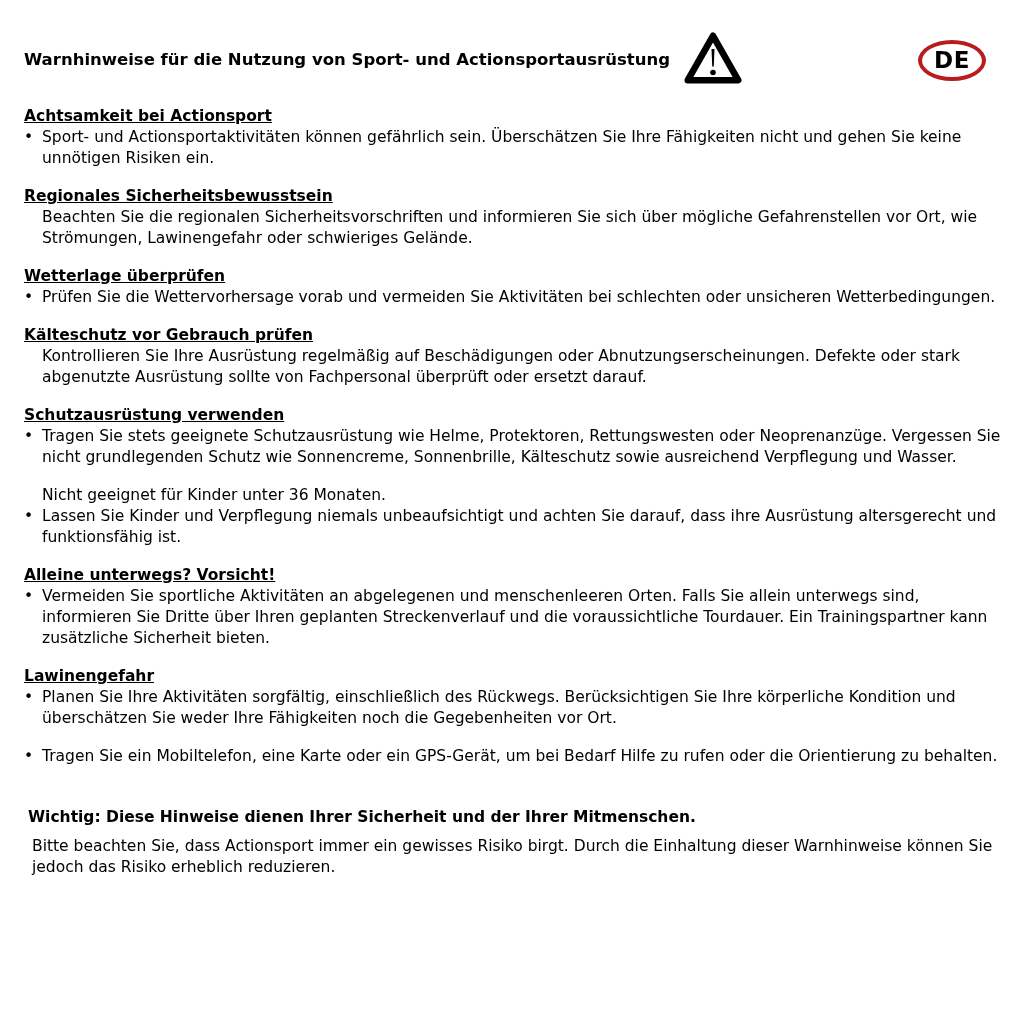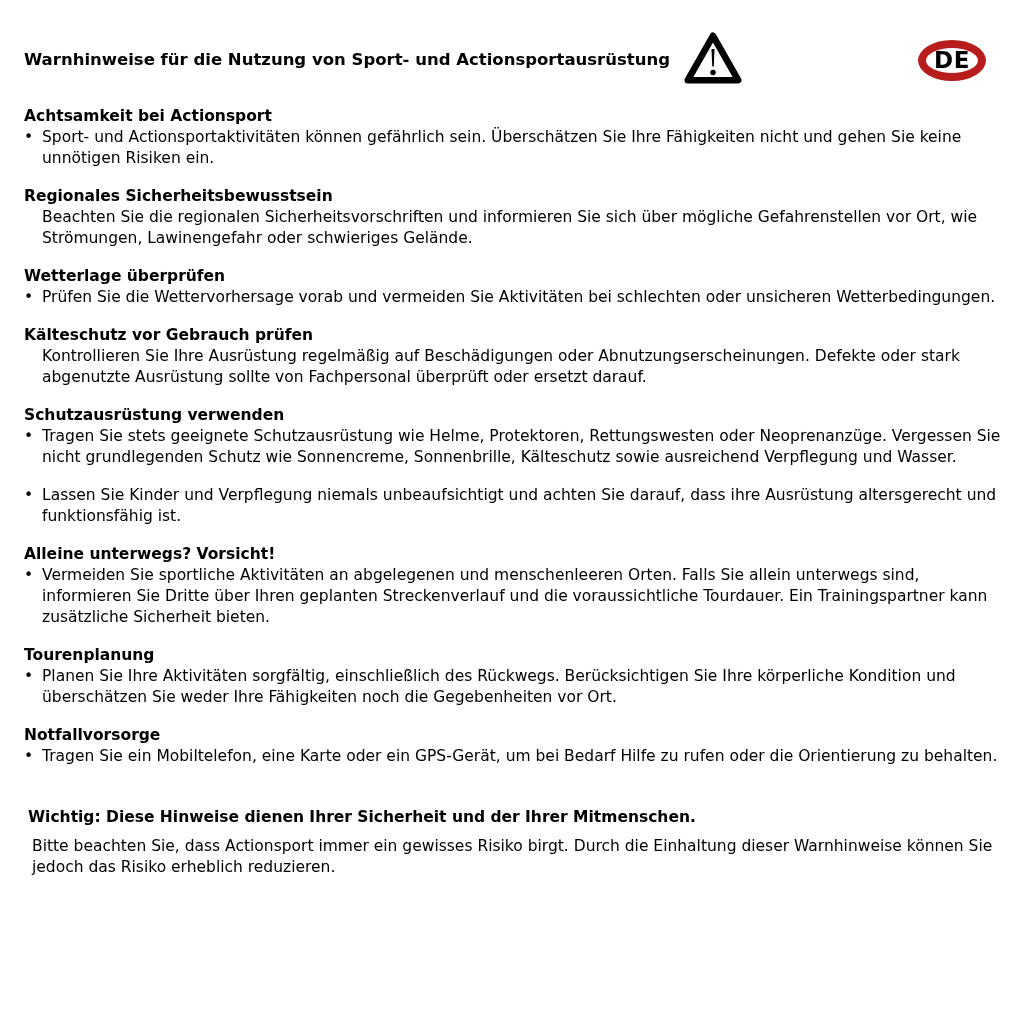--- a/index.html
+++ b/index.html
@@ -36,38 +36,39 @@
     margin-left: 13px;
     margin-top: -4px;
     flex: 0 0 auto;
     display: block;
   }
   .badge {
     margin-left: auto;
     margin-right: 16px;
     width: 68px;
     height: 41px;
-    border: 8px solid #b91c1c;
+    border: 4px solid #b91c1c;
     border-radius: 50%;
     display: flex;
     align-items: center;
     justify-content: center;
     font-weight: bold;
     font-size: 23px;
     letter-spacing: 0.5px;
     flex: 0 0 auto;
   }
   .sections { margin-top: 24px; }
   .section { margin-top: 17px; }
   .section:first-child { margin-top: 0; }
   .section h2 {
     font-size: 15.5px;
     font-weight: bold;
     margin: 0;
     line-height: 21px;
+    text-decoration: underline;
   }
   .item { display: flex; }
   .item .marker {
     flex: 0 0 18px;
     width: 18px;
   }
   .item .text { flex: 1; }
   .footer { margin-top: 40px; }
   .footer .footer-heading {
     font-weight: bold;
@@ -131,43 +132,46 @@
     <div class="section">
       <h2>Schutzausrüstung verwenden</h2>
       <div class="item">
         <span class="marker">•</span>
         <span class="text">Tragen Sie stets geeignete Schutzausrüstung wie Helme, Protektoren, Rettungswesten oder Neoprenanzüge. Vergessen Sie nicht grundlegenden Schutz wie Sonnencreme, Sonnenbrille, Kälteschutz sowie ausreichend Verpflegung und Wasser.</span>
       </div>
     </div>
 
     <div class="section">
       <div class="item">
+        <span class="marker"></span>
+        <span class="text">Nicht geeignet für Kinder unter 36 Monaten.</span>
+      </div>
+      <div class="item">
         <span class="marker">•</span>
         <span class="text">Lassen Sie Kinder und Verpflegung niemals unbeaufsichtigt und achten Sie darauf, dass ihre Ausrüstung altersgerecht und funktionsfähig ist.</span>
       </div>
     </div>
 
     <div class="section">
       <h2>Alleine unterwegs? Vorsicht!</h2>
       <div class="item">
         <span class="marker">•</span>
         <span class="text">Vermeiden Sie sportliche Aktivitäten an abgelegenen und menschenleeren Orten. Falls Sie allein unterwegs sind, informieren Sie Dritte über Ihren geplanten Streckenverlauf und die voraussichtliche Tourdauer. Ein Trainingspartner kann zusätzliche Sicherheit bieten.</span>
       </div>
     </div>
 
     <div class="section">
-      <h2>Tourenplanung</h2>
+      <h2>Lawinengefahr</h2>
       <div class="item">
         <span class="marker">•</span>
         <span class="text">Planen Sie Ihre Aktivitäten sorgfältig, einschließlich des Rückwegs. Berücksichtigen Sie Ihre körperliche Kondition und überschätzen Sie weder Ihre Fähigkeiten noch die Gegebenheiten vor Ort.</span>
       </div>
     </div>
 
     <div class="section">
-      <h2>Notfallvorsorge</h2>
       <div class="item">
         <span class="marker">•</span>
         <span class="text">Tragen Sie ein Mobiltelefon, eine Karte oder ein GPS-Gerät, um bei Bedarf Hilfe zu rufen oder die Orientierung zu behalten.</span>
       </div>
     </div>
 
   </div>
 
   <div class="footer">
     <p class="footer-heading">Wichtig: Diese Hinweise dienen Ihrer Sicherheit und der Ihrer Mitmenschen.</p>

